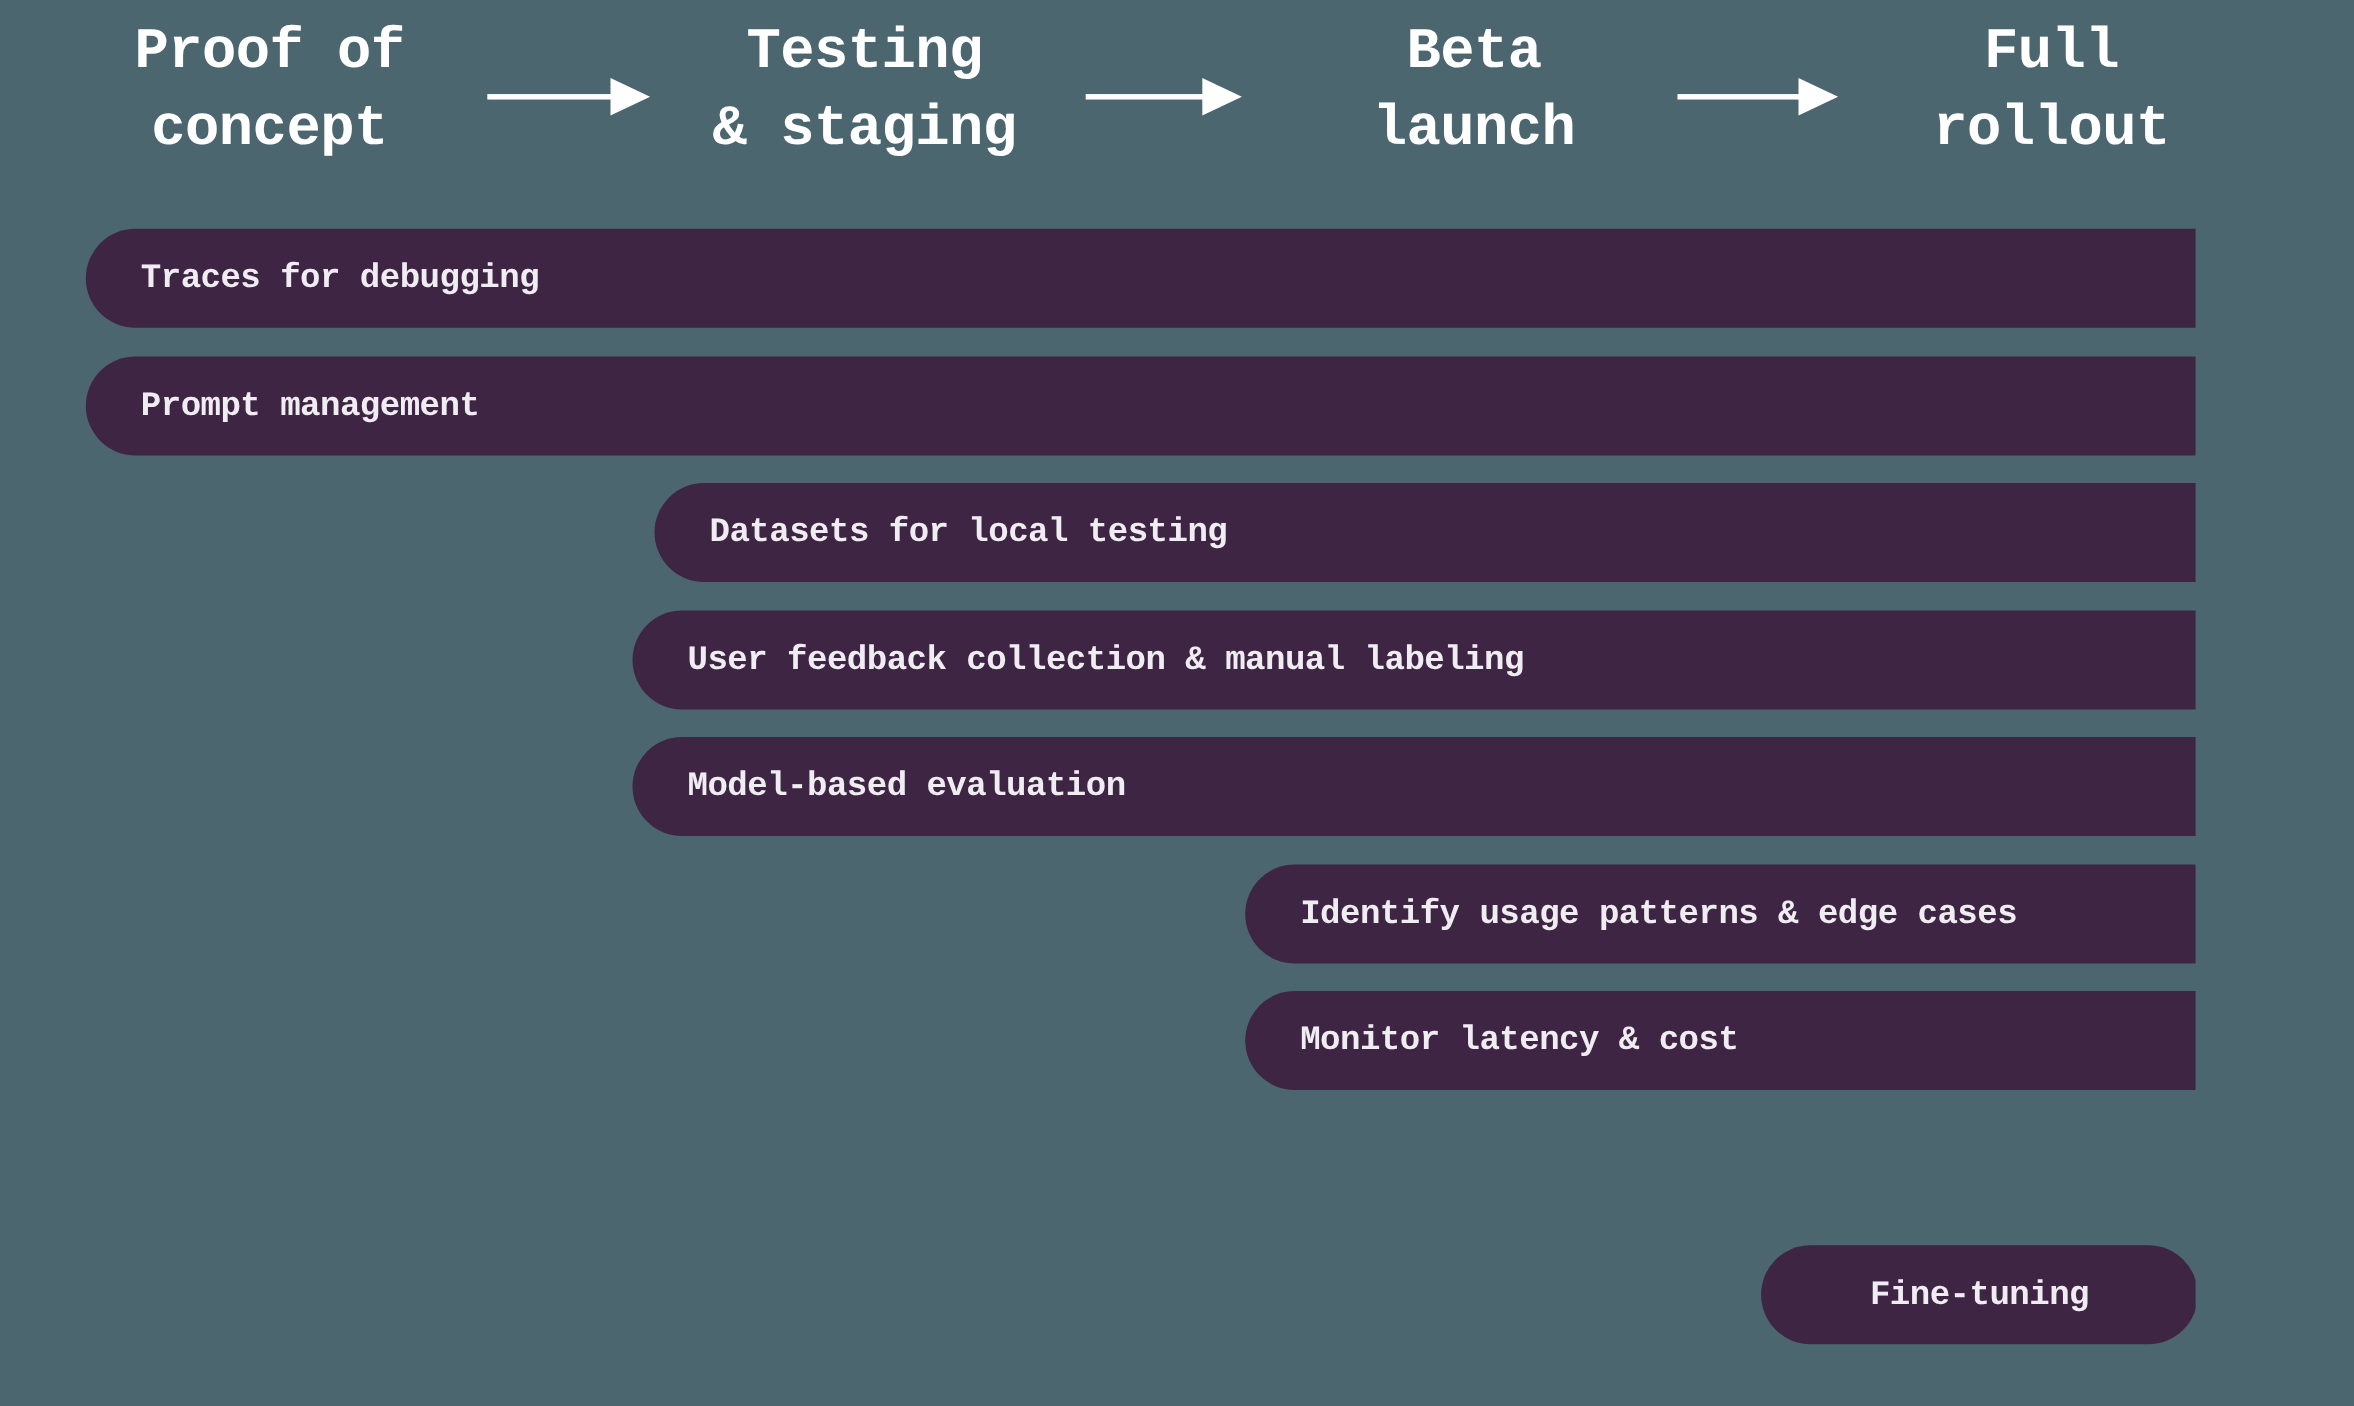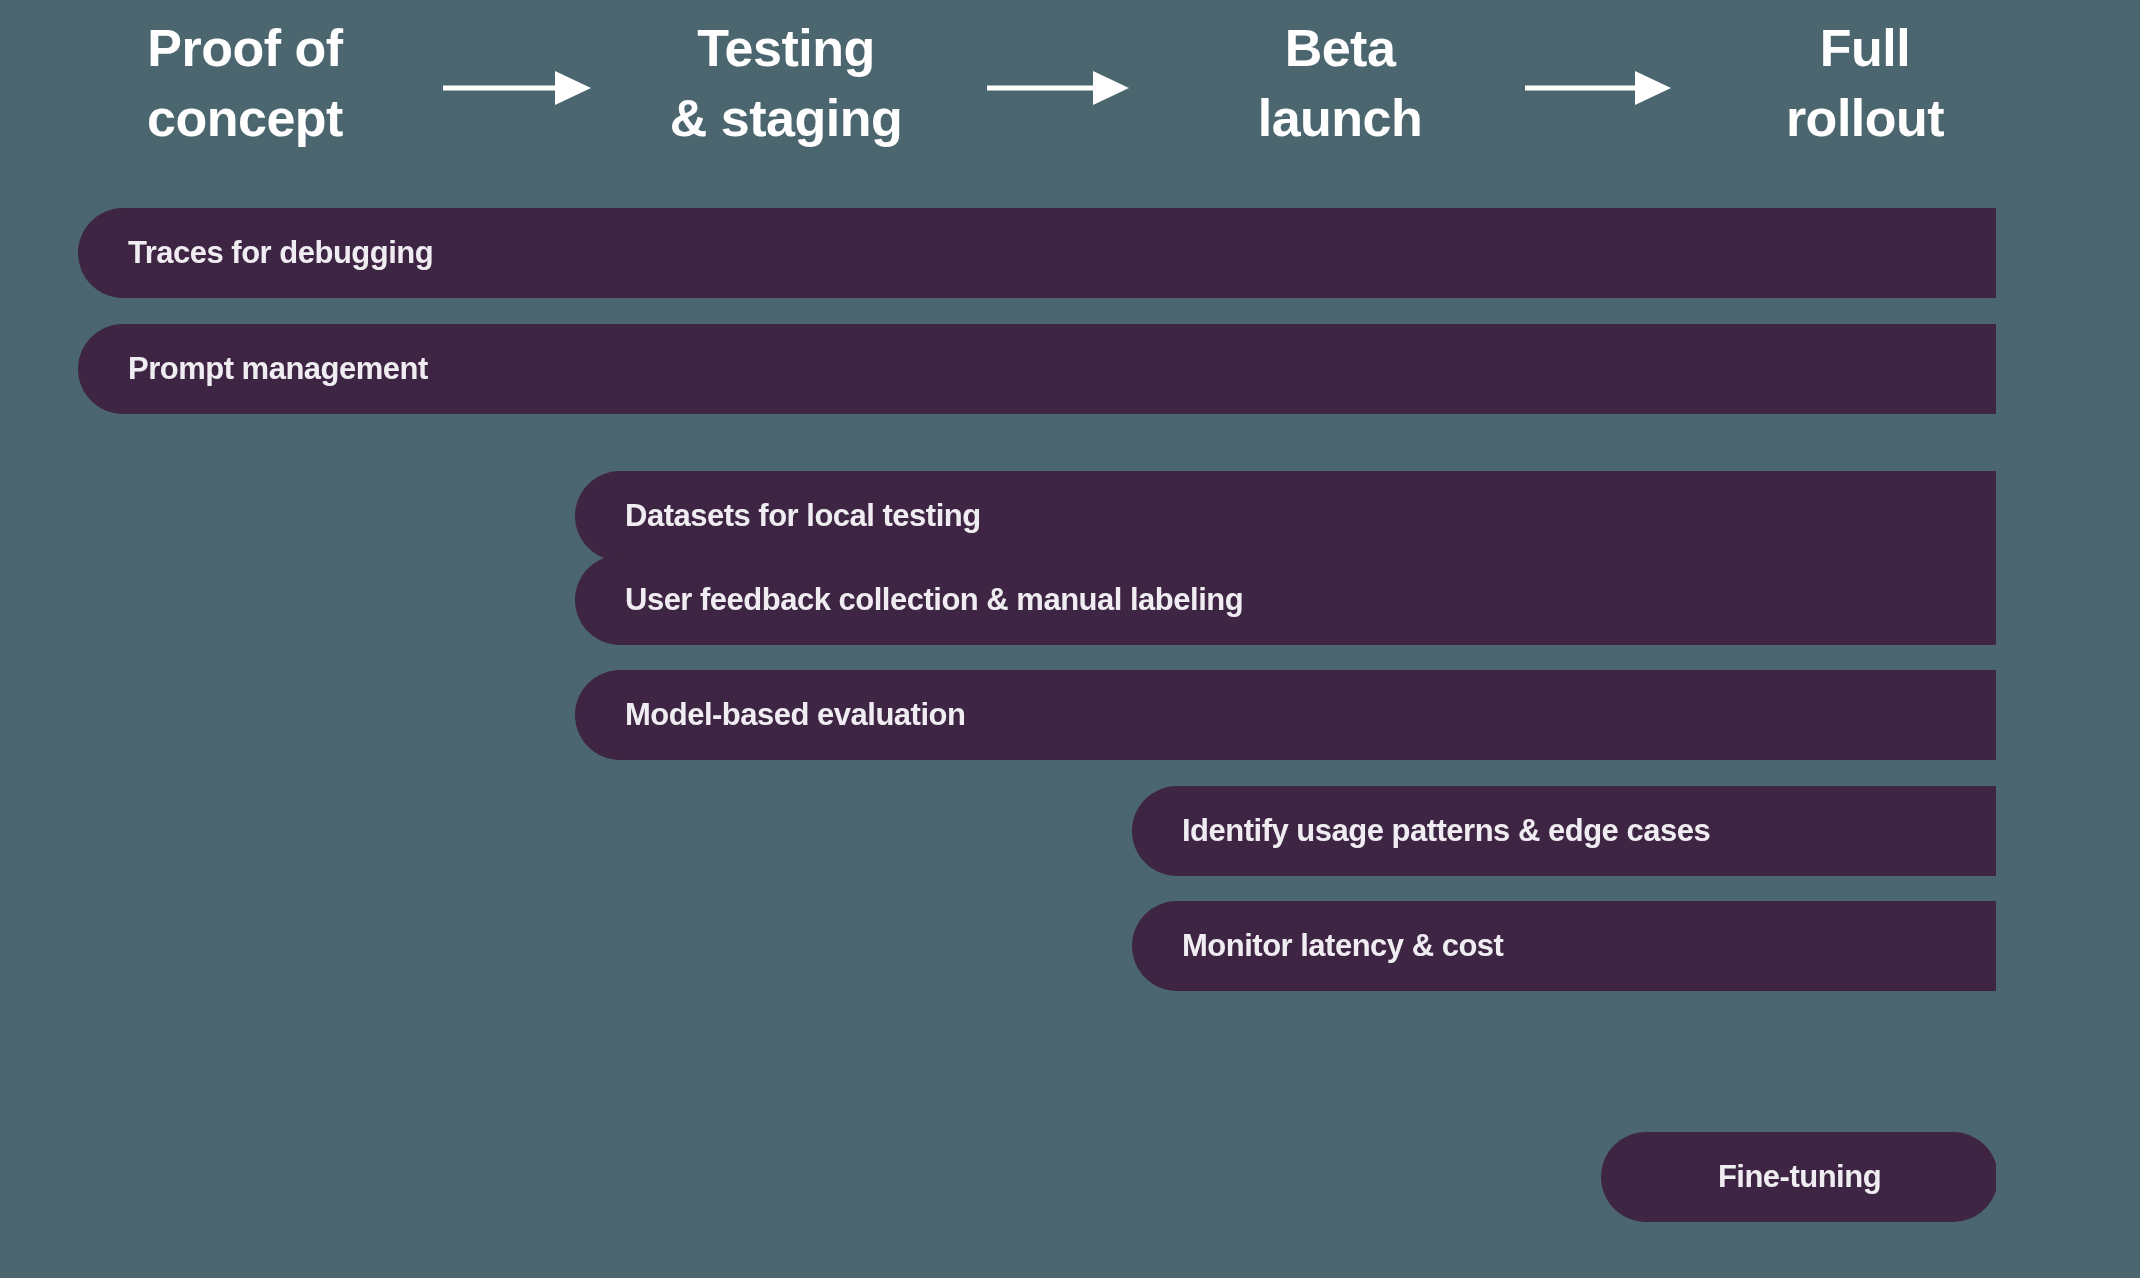--- a/index.html
+++ b/index.html
@@ -7,20 +7,21 @@
     padding: 0;
     background: #4C666F;
     font-family: "Liberation Sans", sans-serif;
   }
   #canvas {
     position: relative;
     width: 1996px;
     height: 1278px;
     background: var(--bg, #4C666F);
     overflow: hidden;
+    font-family: Liberation Mono, monospace;
   }
   .stage-label {
     position: absolute;
     top: 13px;
     width: 560px;
     margin-left: -280px;
     text-align: center;
     color: var(--stage-text, #FFFFFF);
     font-size: 52px;
     line-height: 70px;
@@ -98,21 +99,21 @@
     <div class="arrow" style="left: 1525px; top: 70px; width: 146px;">
       <div class="arrow-shaft"></div>
       <div class="arrow-head"></div>
     </div>
     <div class="bar" style="left: 78px; top: 208px; width: 1984px;">
       <span class="bar-label">Traces for debugging</span>
     </div>
     <div class="bar" style="left: 78px; top: 324px; width: 1984px;">
       <span class="bar-label">Prompt management</span>
     </div>
-    <div class="bar" style="left: 575px; top: 439px; width: 1487px; margin-top: 32px;">
+    <div class="bar" style="left: 595px; top: 439px; width: 1487px;">
       <span class="bar-label">Datasets for local testing</span>
     </div>
     <div class="bar" style="left: 575px; top: 555px; width: 1487px; text-align: center;">
       <span class="bar-label">User feedback collection &amp; manual labeling</span>
     </div>
     <div class="bar" style="left: 575px; top: 670px; width: 1487px; align-items: center;">
       <span class="bar-label">Model-based evaluation</span>
     </div>
     <div class="bar" style="left: 1132px; top: 786px; width: 930px;">
       <span class="bar-label">Identify usage patterns &amp; edge cases</span>

